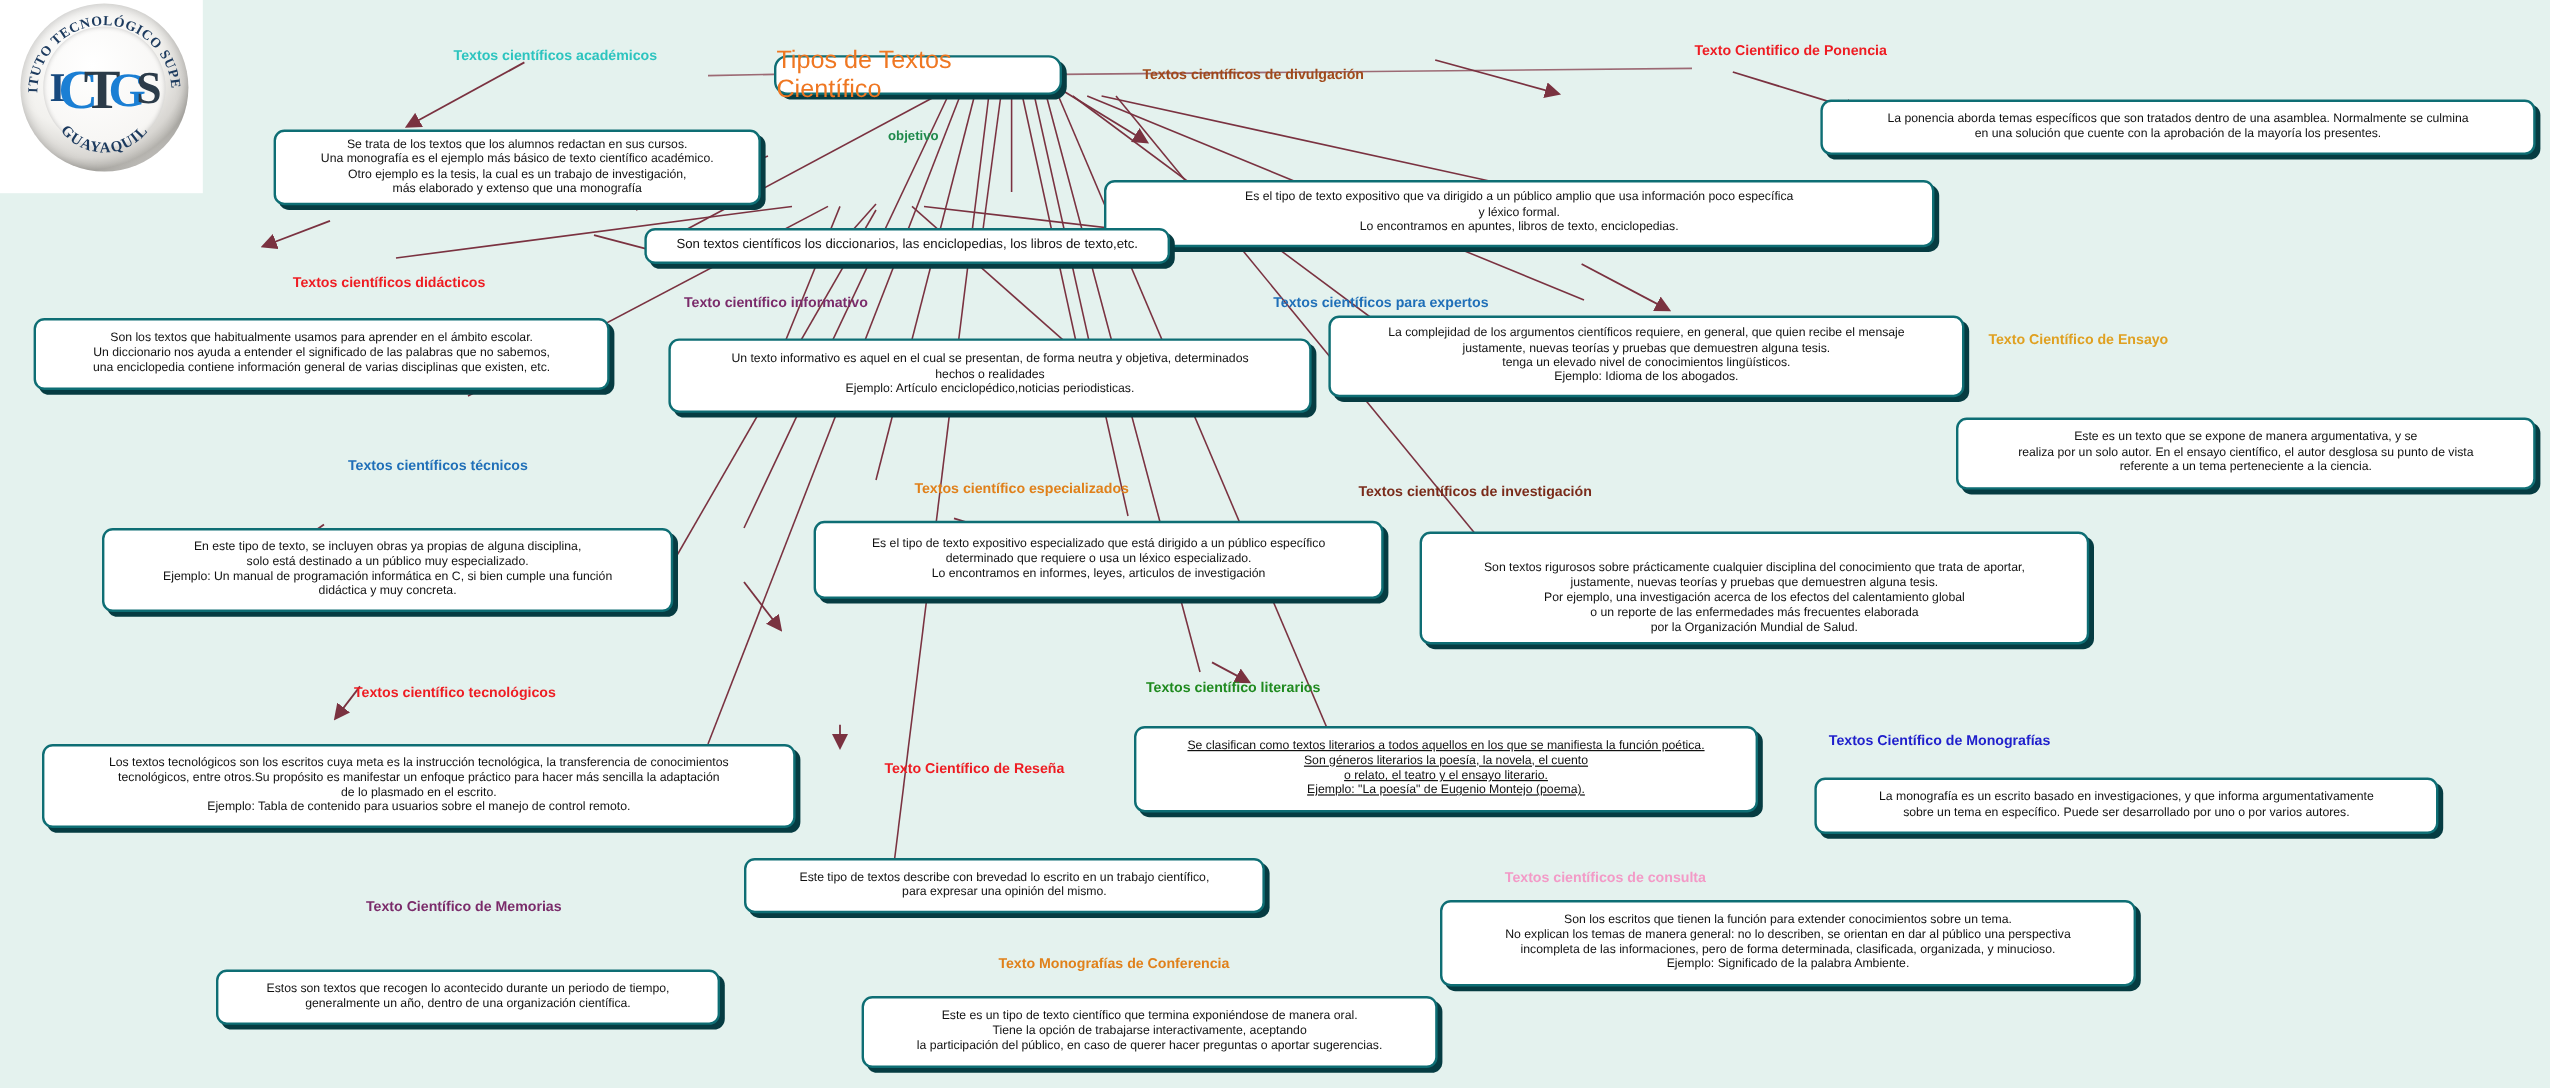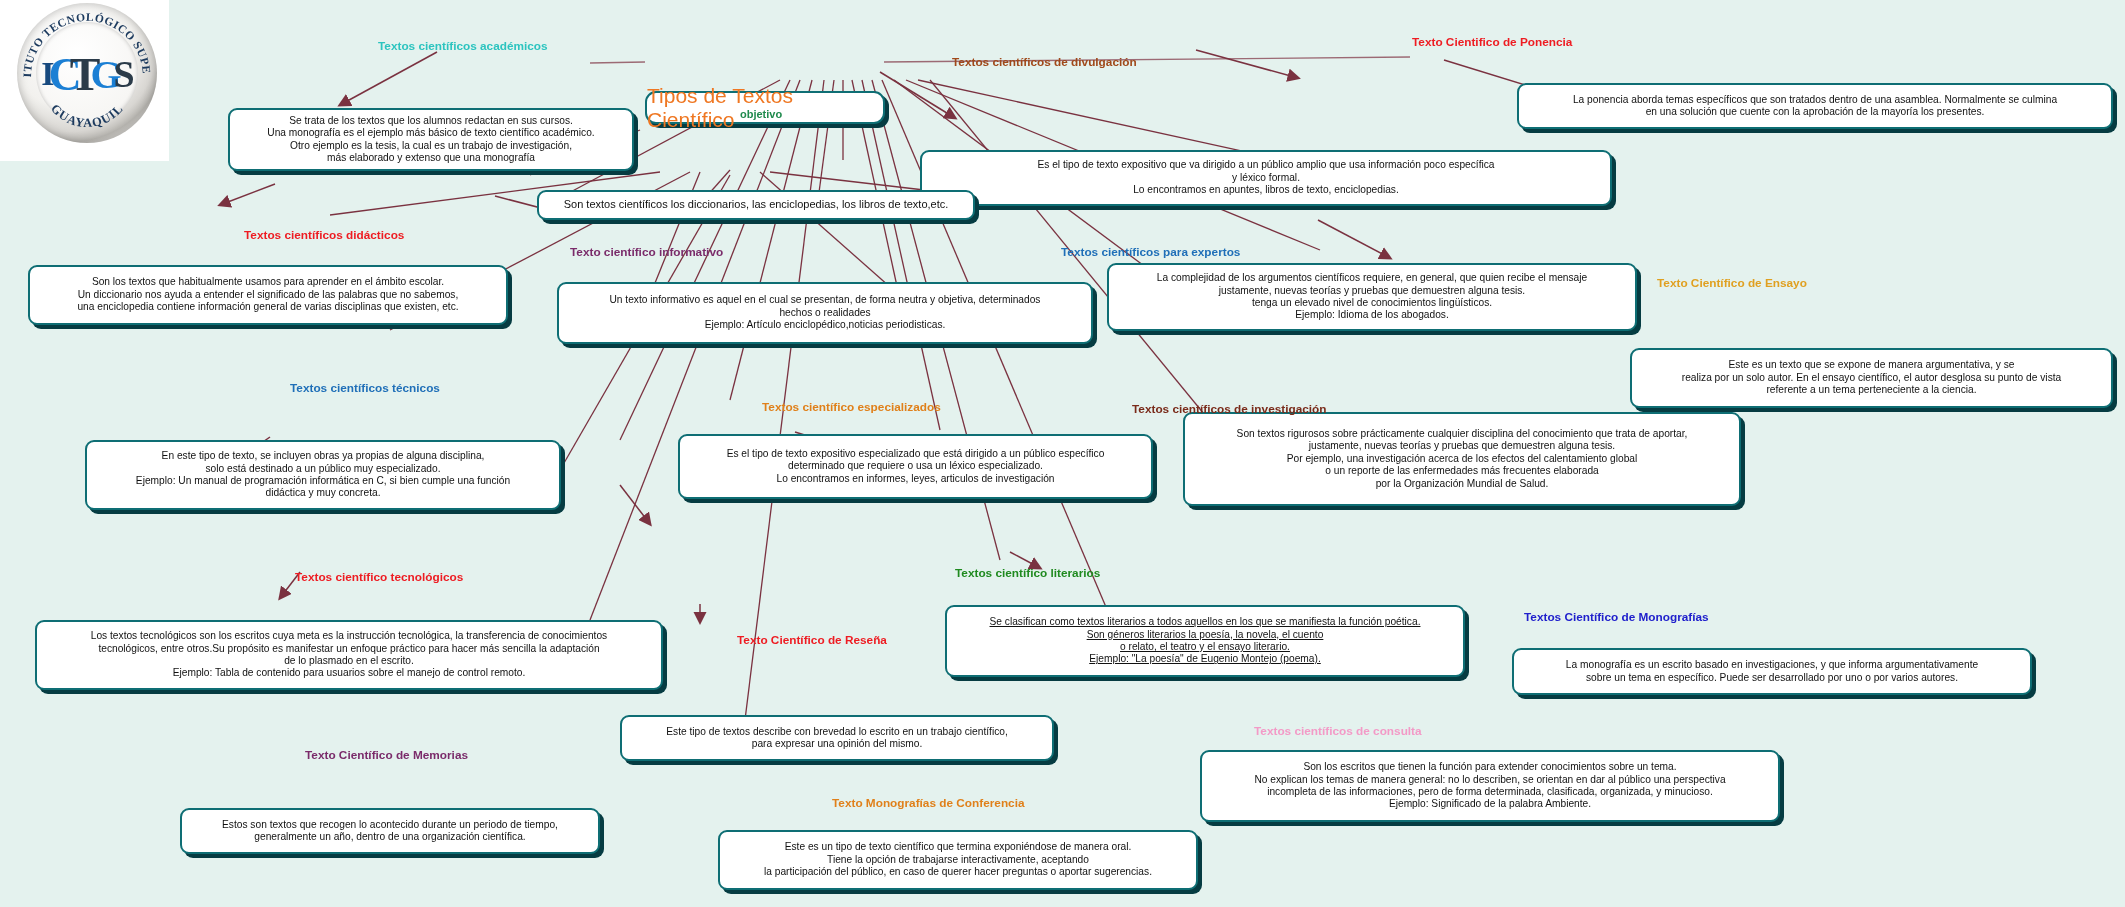--- a/index.html
+++ b/index.html
@@ -31,21 +31,20 @@
   .center-node{
     position:absolute;z-index:4;
     background:#ffffff;
     border:2px solid #0e6e74;
     border-radius:11px;
     box-shadow:4px 4px 0 0 #063c42;
     display:flex;align-items:center;justify-content:center;
     color:#ef7722;
     font-size:21px;
     box-sizing:border-box;
-    margin-top:45px;
   }
 
   .lbl{
     position:absolute;z-index:4;
     font-weight:bold;
     white-space:nowrap;
   }
 
   .logo{
     position:absolute;left:0;top:0;width:169px;height:161px;
@@ -246,21 +245,21 @@
 Ejemplo: Un manual de programación informática en C, si bien cumple una función
 didáctica y muy concreta.</span>
   </div>
 
   <div class="node t10" style="left:678px;top:434px;width:475px;height:65px;">
     <span class="txt">Es el tipo de texto expositivo especializado que está dirigido a un público específico
 determinado que requiere o usa  un léxico especializado.
 Lo encontramos en informes, leyes, articulos de investigación</span>
   </div>
 
-  <div class="node t10" style="left:1183px;top:412px;width:558px;height:94px;">
+  <div class="node t10" style="left:1183px;top:443px;width:558px;height:94px;align-items:flex-end;">
     <span class="txt">Son textos rigurosos sobre prácticamente cualquier disciplina del conocimiento que trata de aportar,
 justamente, nuevas teorías y pruebas que demuestren alguna tesis.
 Por ejemplo, una investigación acerca de los efectos del calentamiento global
 o un reporte de las enfermedades más frecuentes elaborada
 por la Organización Mundial de Salud.</span>
   </div>
 
   <div class="node t10" style="left:35px;top:620px;width:628px;height:70px;">
     <span class="txt">Los textos tecnológicos son los escritos cuya meta es la instrucción tecnológica, la transferencia de conocimientos
 tecnológicos, entre otros.Su propósito es manifestar un enfoque práctico para hacer más sencilla la adaptación

